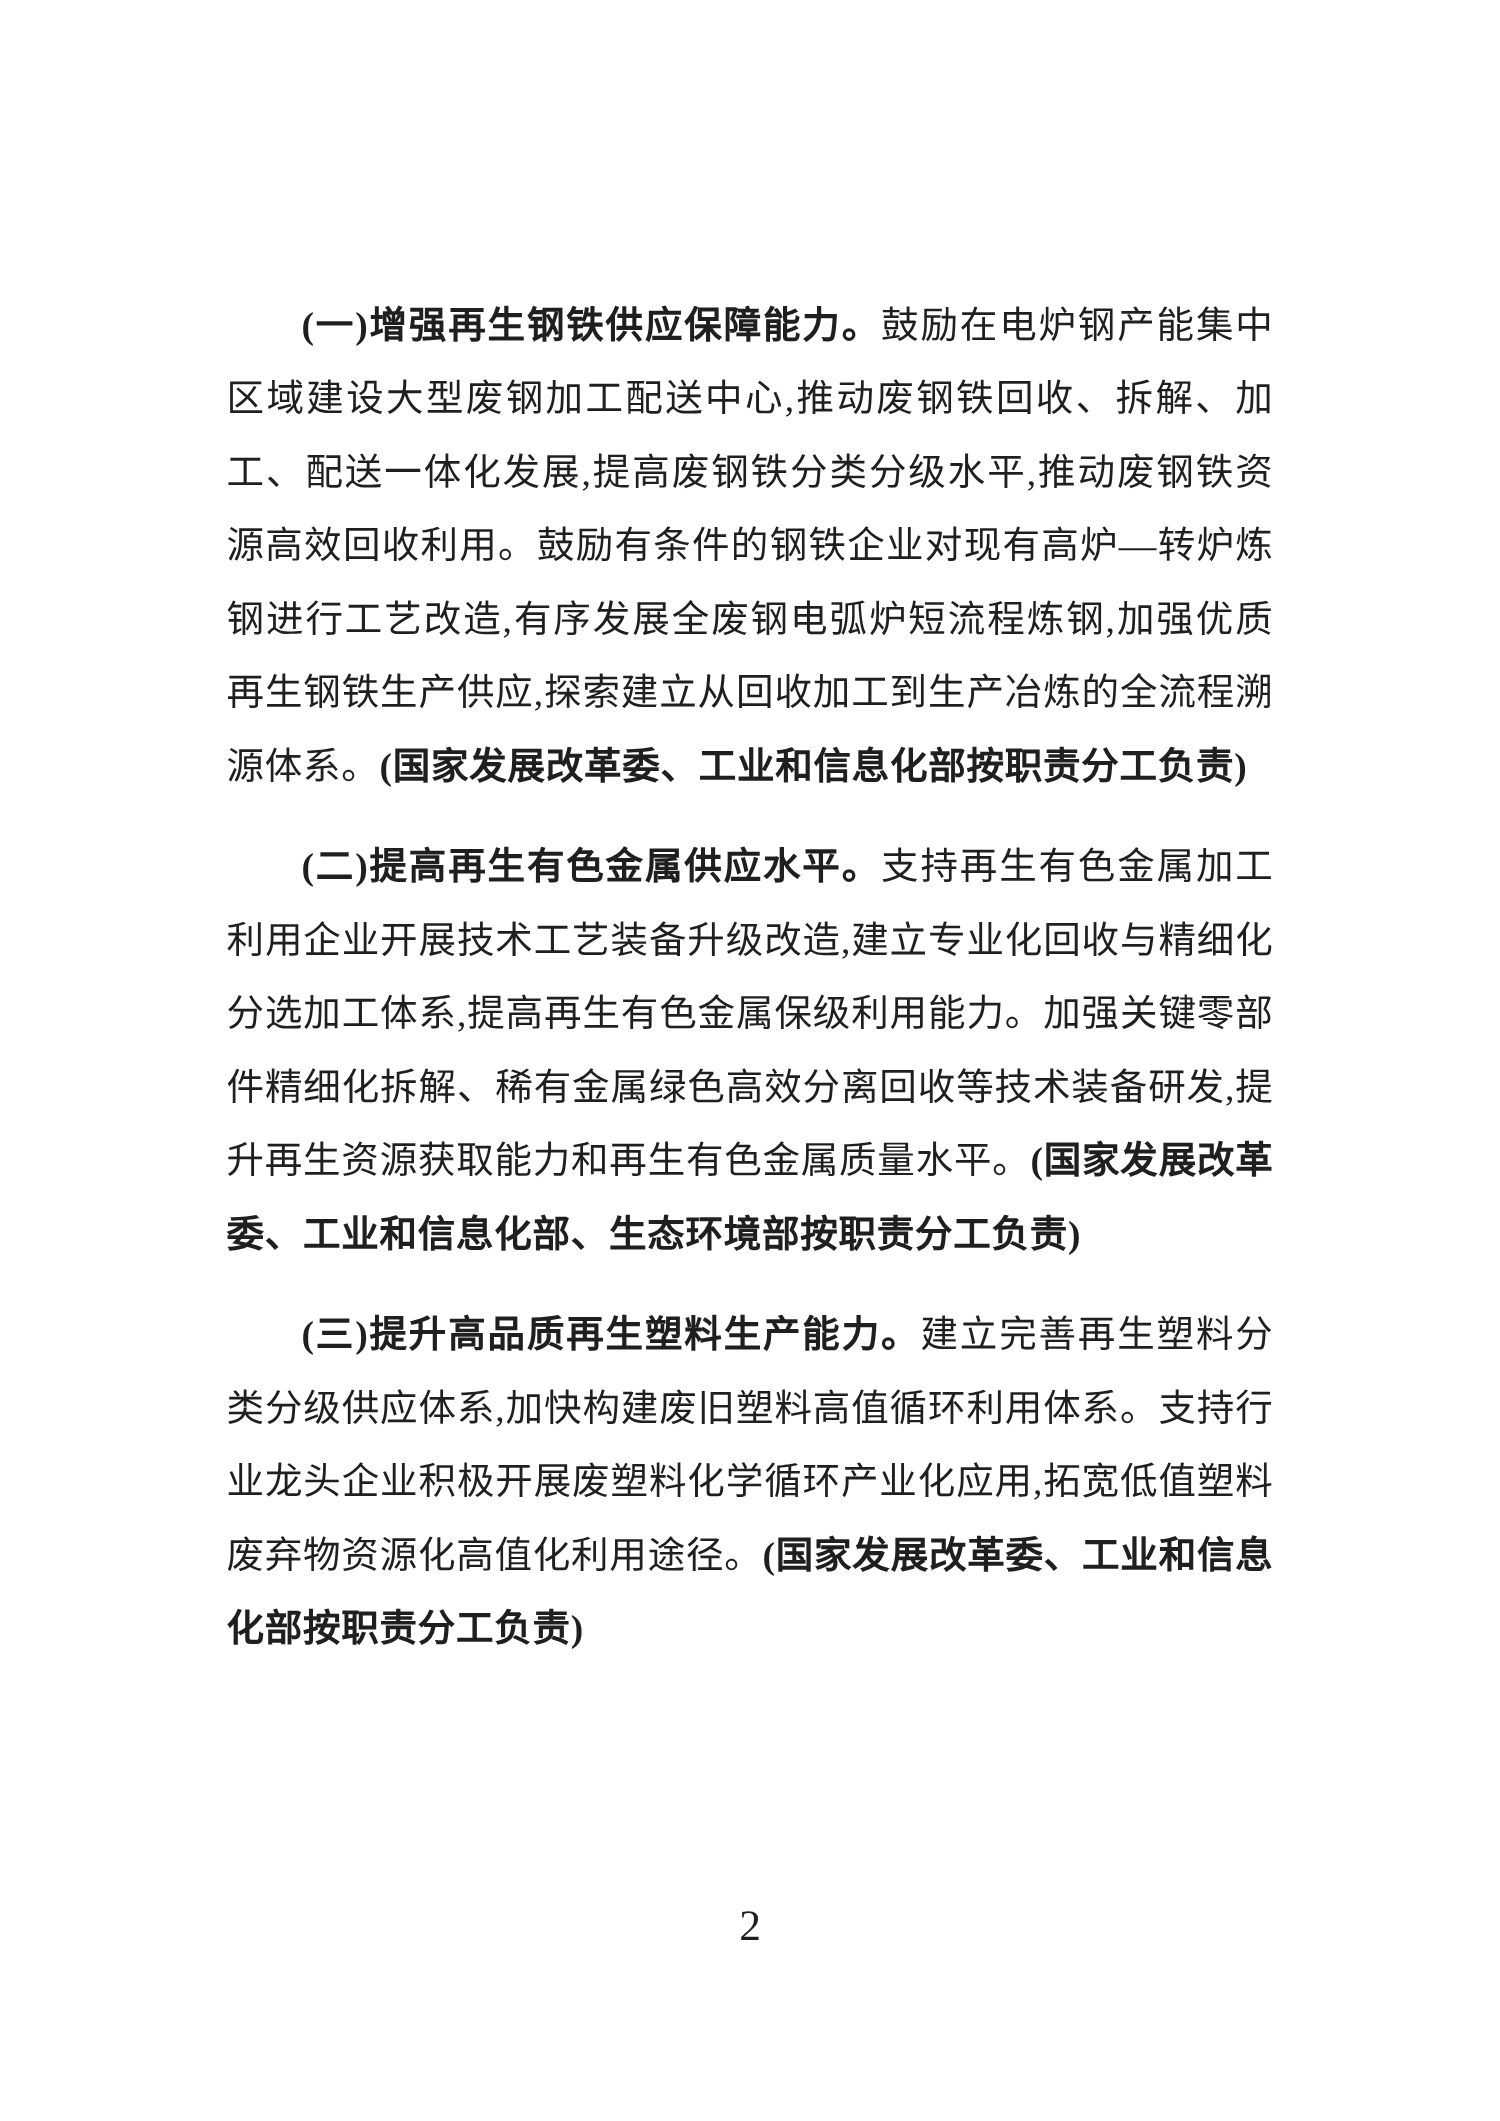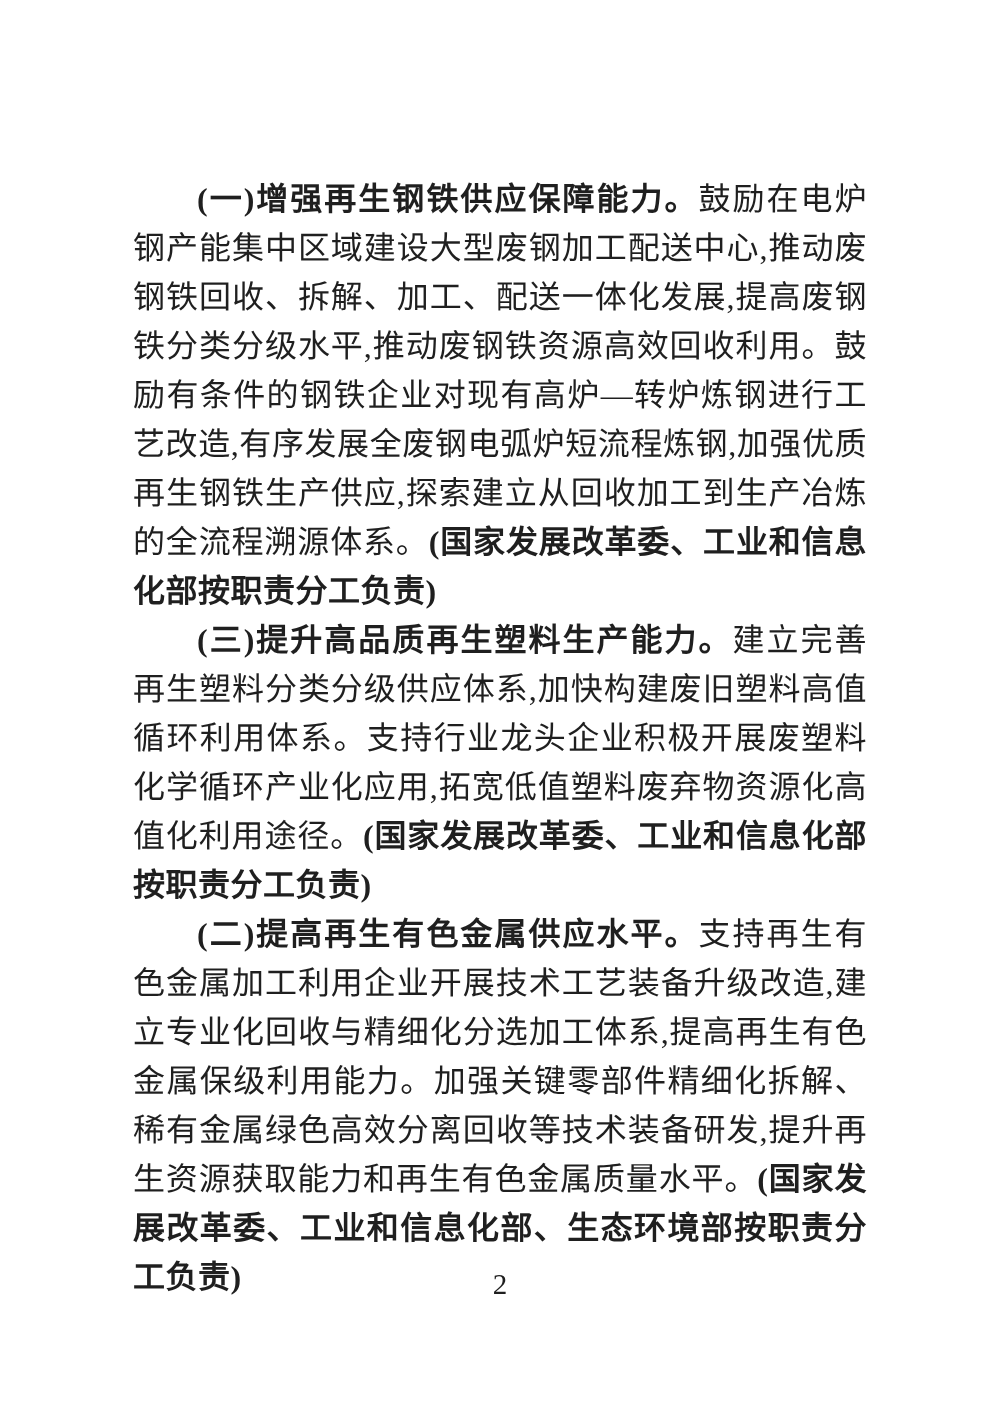--- a/index.html
+++ b/index.html
@@ -22,22 +22,22 @@
   }
   .content {
     position: absolute;
     left: 133px;
     top: 175px;
     width: 734px;
     text-align: justify;
     text-justify: inter-character;
   }
   .para {
-    margin: 0;
-    font-size: 32px;
+    margin: 18px;
+    font-size: 25px;
     line-height: 49px;
     text-indent: 2em;
     letter-spacing: 0.5px;
   }
   .seg {
     font-weight: 400;
   }
   .seg.bold {
     font-weight: 700;
   }
@@ -51,17 +51,17 @@
     line-height: 36px;
     color: #1f1f1f;
   }
 </style>
 </head>
 <body>
 
 <div class="page">
   <main class="content">
       <p class="para"><span class="seg bold">(一)增强再生钢铁供应保障能力。</span><span class="seg">鼓励在电炉钢产能集中区域建设大型废钢加工配送中心,推动废钢铁回收、拆解、加工、配送一体化发展,提高废钢铁分类分级水平,推动废钢铁资源高效回收利用。鼓励有条件的钢铁企业对现有高炉—转炉炼钢进行工艺改造,有序发展全废钢电弧炉短流程炼钢,加强优质再生钢铁生产供应,探索建立从回收加工到生产冶炼的全流程溯源体系。</span><span class="seg bold">(国家发展改革委、工业和信息化部按职责分工负责)</span></p>
+      <p class="para"><span class="seg bold">(二)提高再生有色金属供应水平。</span><span class="seg">支持再生有色金属加工利用企业开展技术工艺装备升级改造,建立专业化回收与精细化分选加工体系,提高再生有色金属保级利用能力。加强关键零部件精细化拆解、稀有金属绿色高效分离回收等技术装备研发,提升再生资源获取能力和再生有色金属质量水平。</span><span class="seg bold">(国家发展改革委、工业和信息化部、生态环境部按职责分工负责)</span></p>
       <p class="para"><span class="seg bold">(三)提升高品质再生塑料生产能力。</span><span class="seg">建立完善再生塑料分类分级供应体系,加快构建废旧塑料高值循环利用体系。支持行业龙头企业积极开展废塑料化学循环产业化应用,拓宽低值塑料废弃物资源化高值化利用途径。</span><span class="seg bold">(国家发展改革委、工业和信息化部按职责分工负责)</span></p>
-      <p class="para"><span class="seg bold">(二)提高再生有色金属供应水平。</span><span class="seg">支持再生有色金属加工利用企业开展技术工艺装备升级改造,建立专业化回收与精细化分选加工体系,提高再生有色金属保级利用能力。加强关键零部件精细化拆解、稀有金属绿色高效分离回收等技术装备研发,提升再生资源获取能力和再生有色金属质量水平。</span><span class="seg bold">(国家发展改革委、工业和信息化部、生态环境部按职责分工负责)</span></p>
     </main>
   <div class="page-number">2</div>
 </div>
 
 </body></html>

